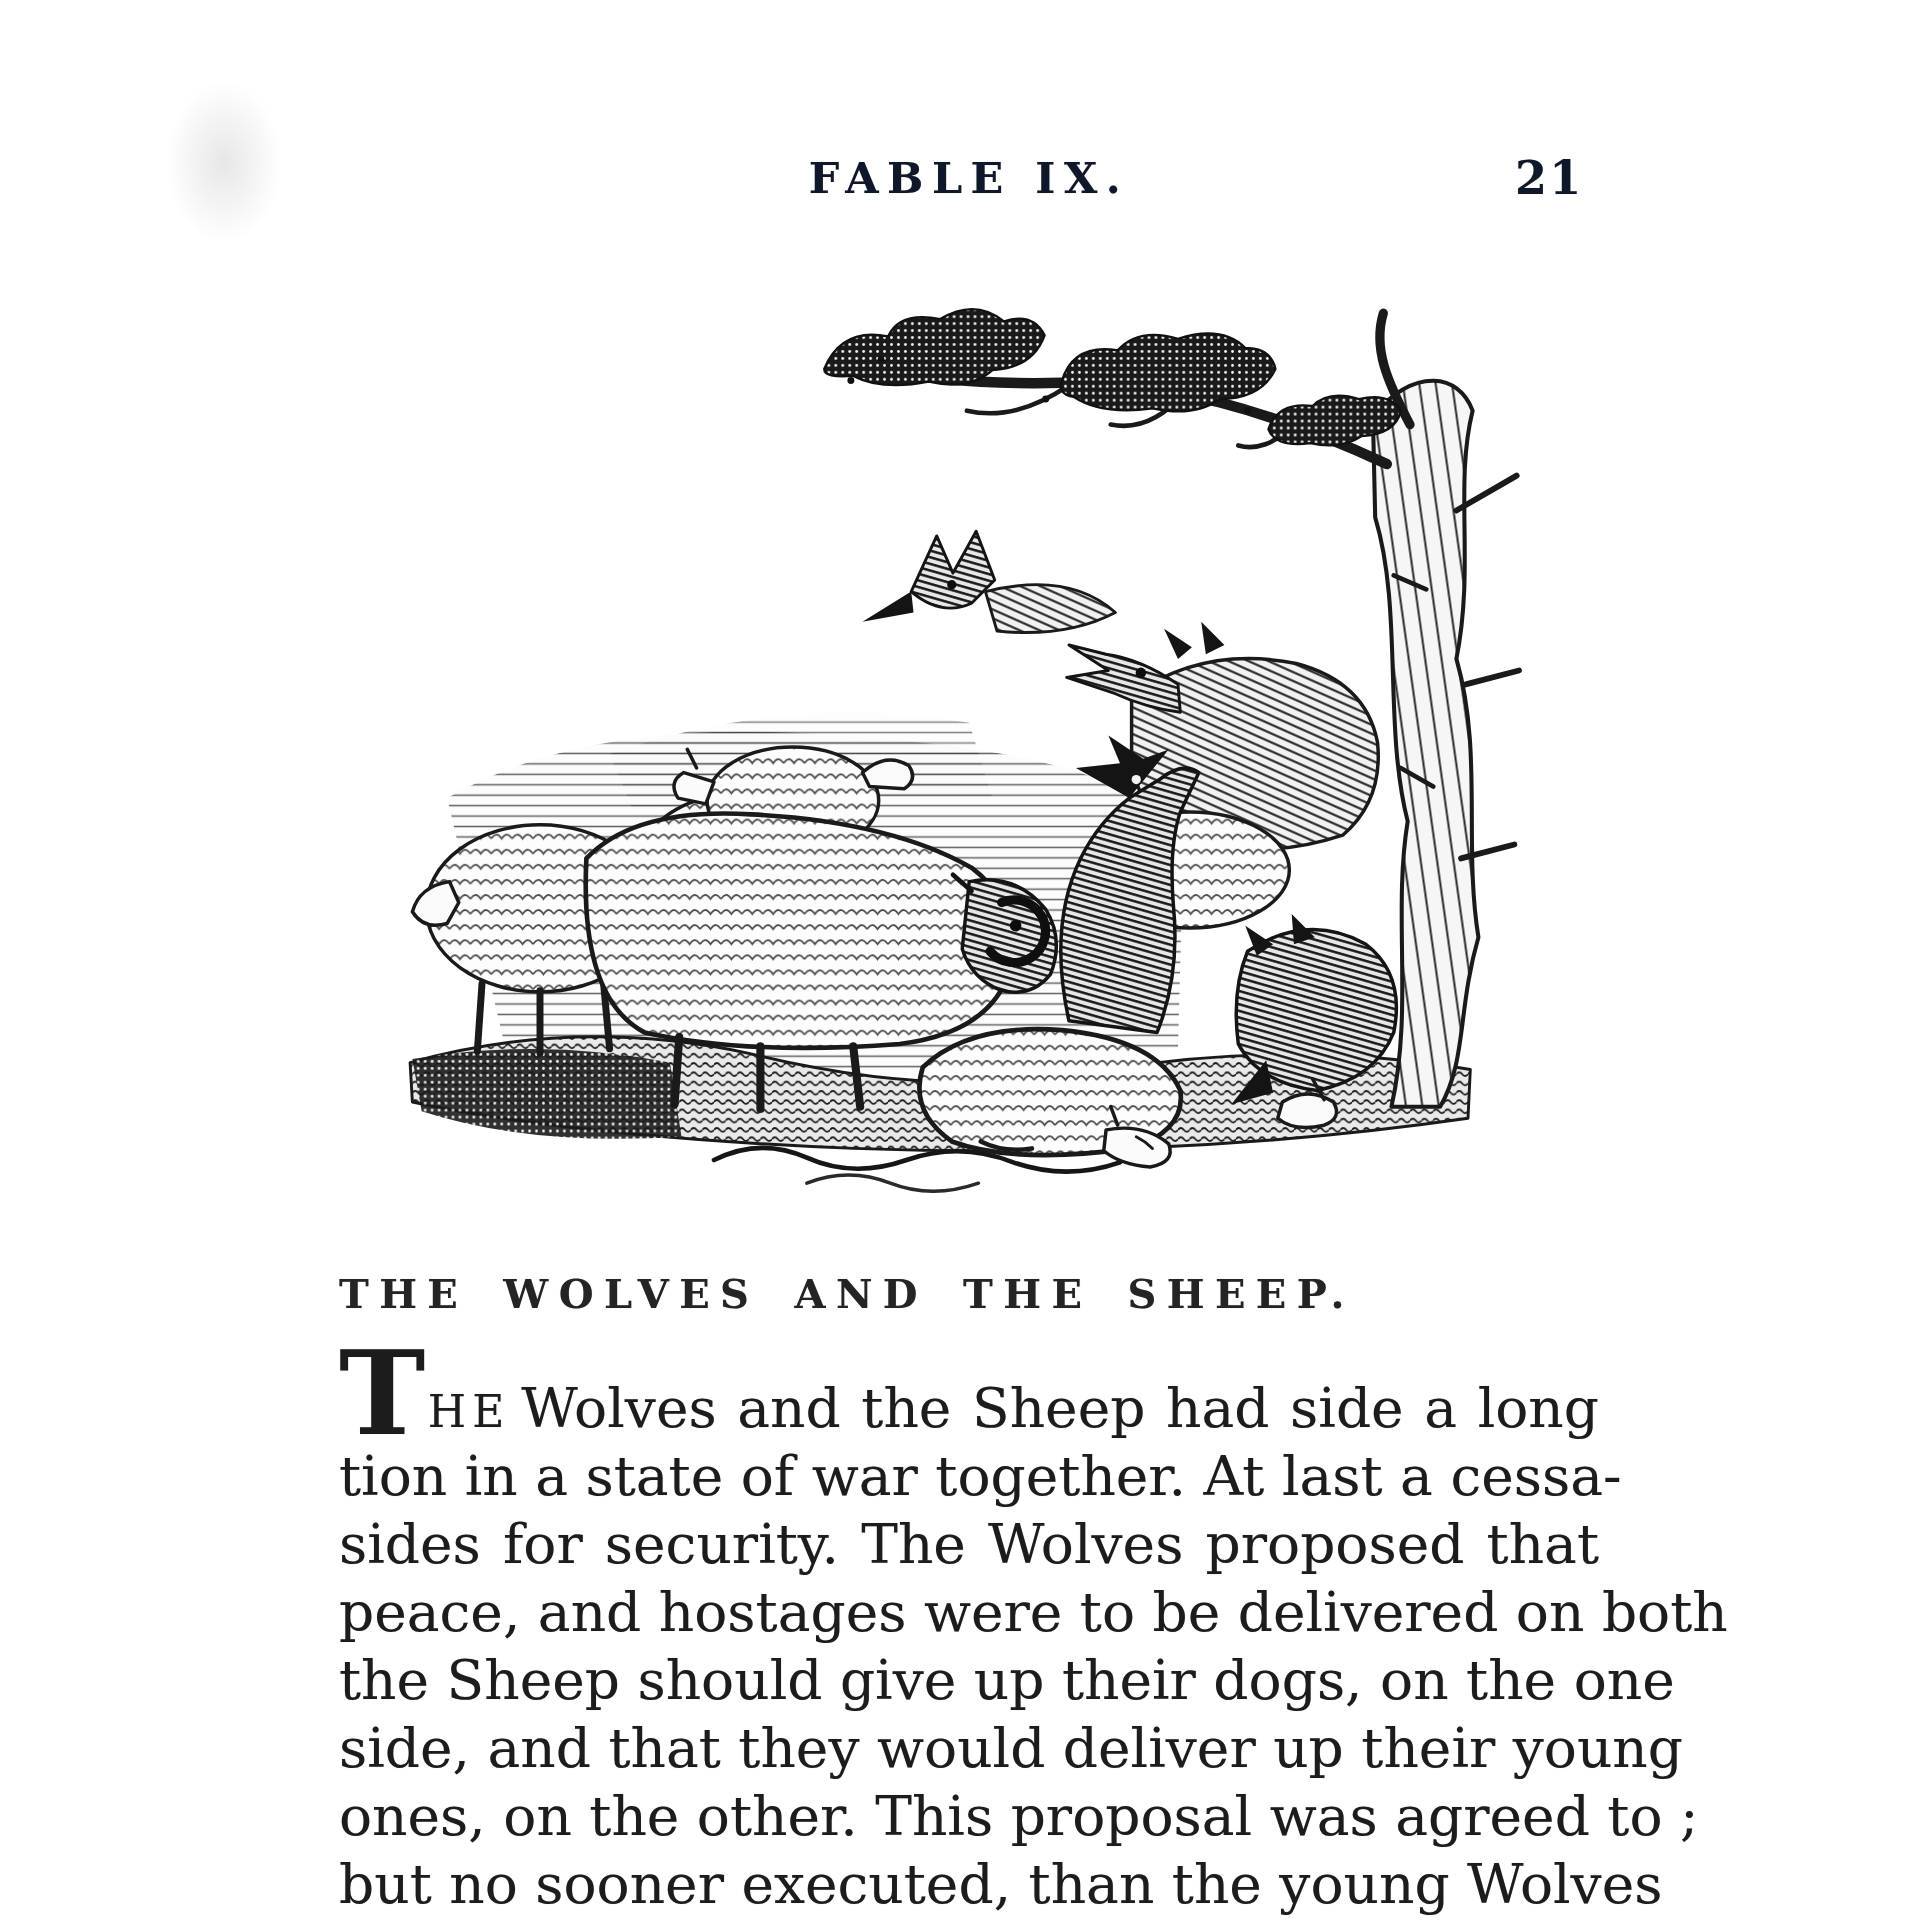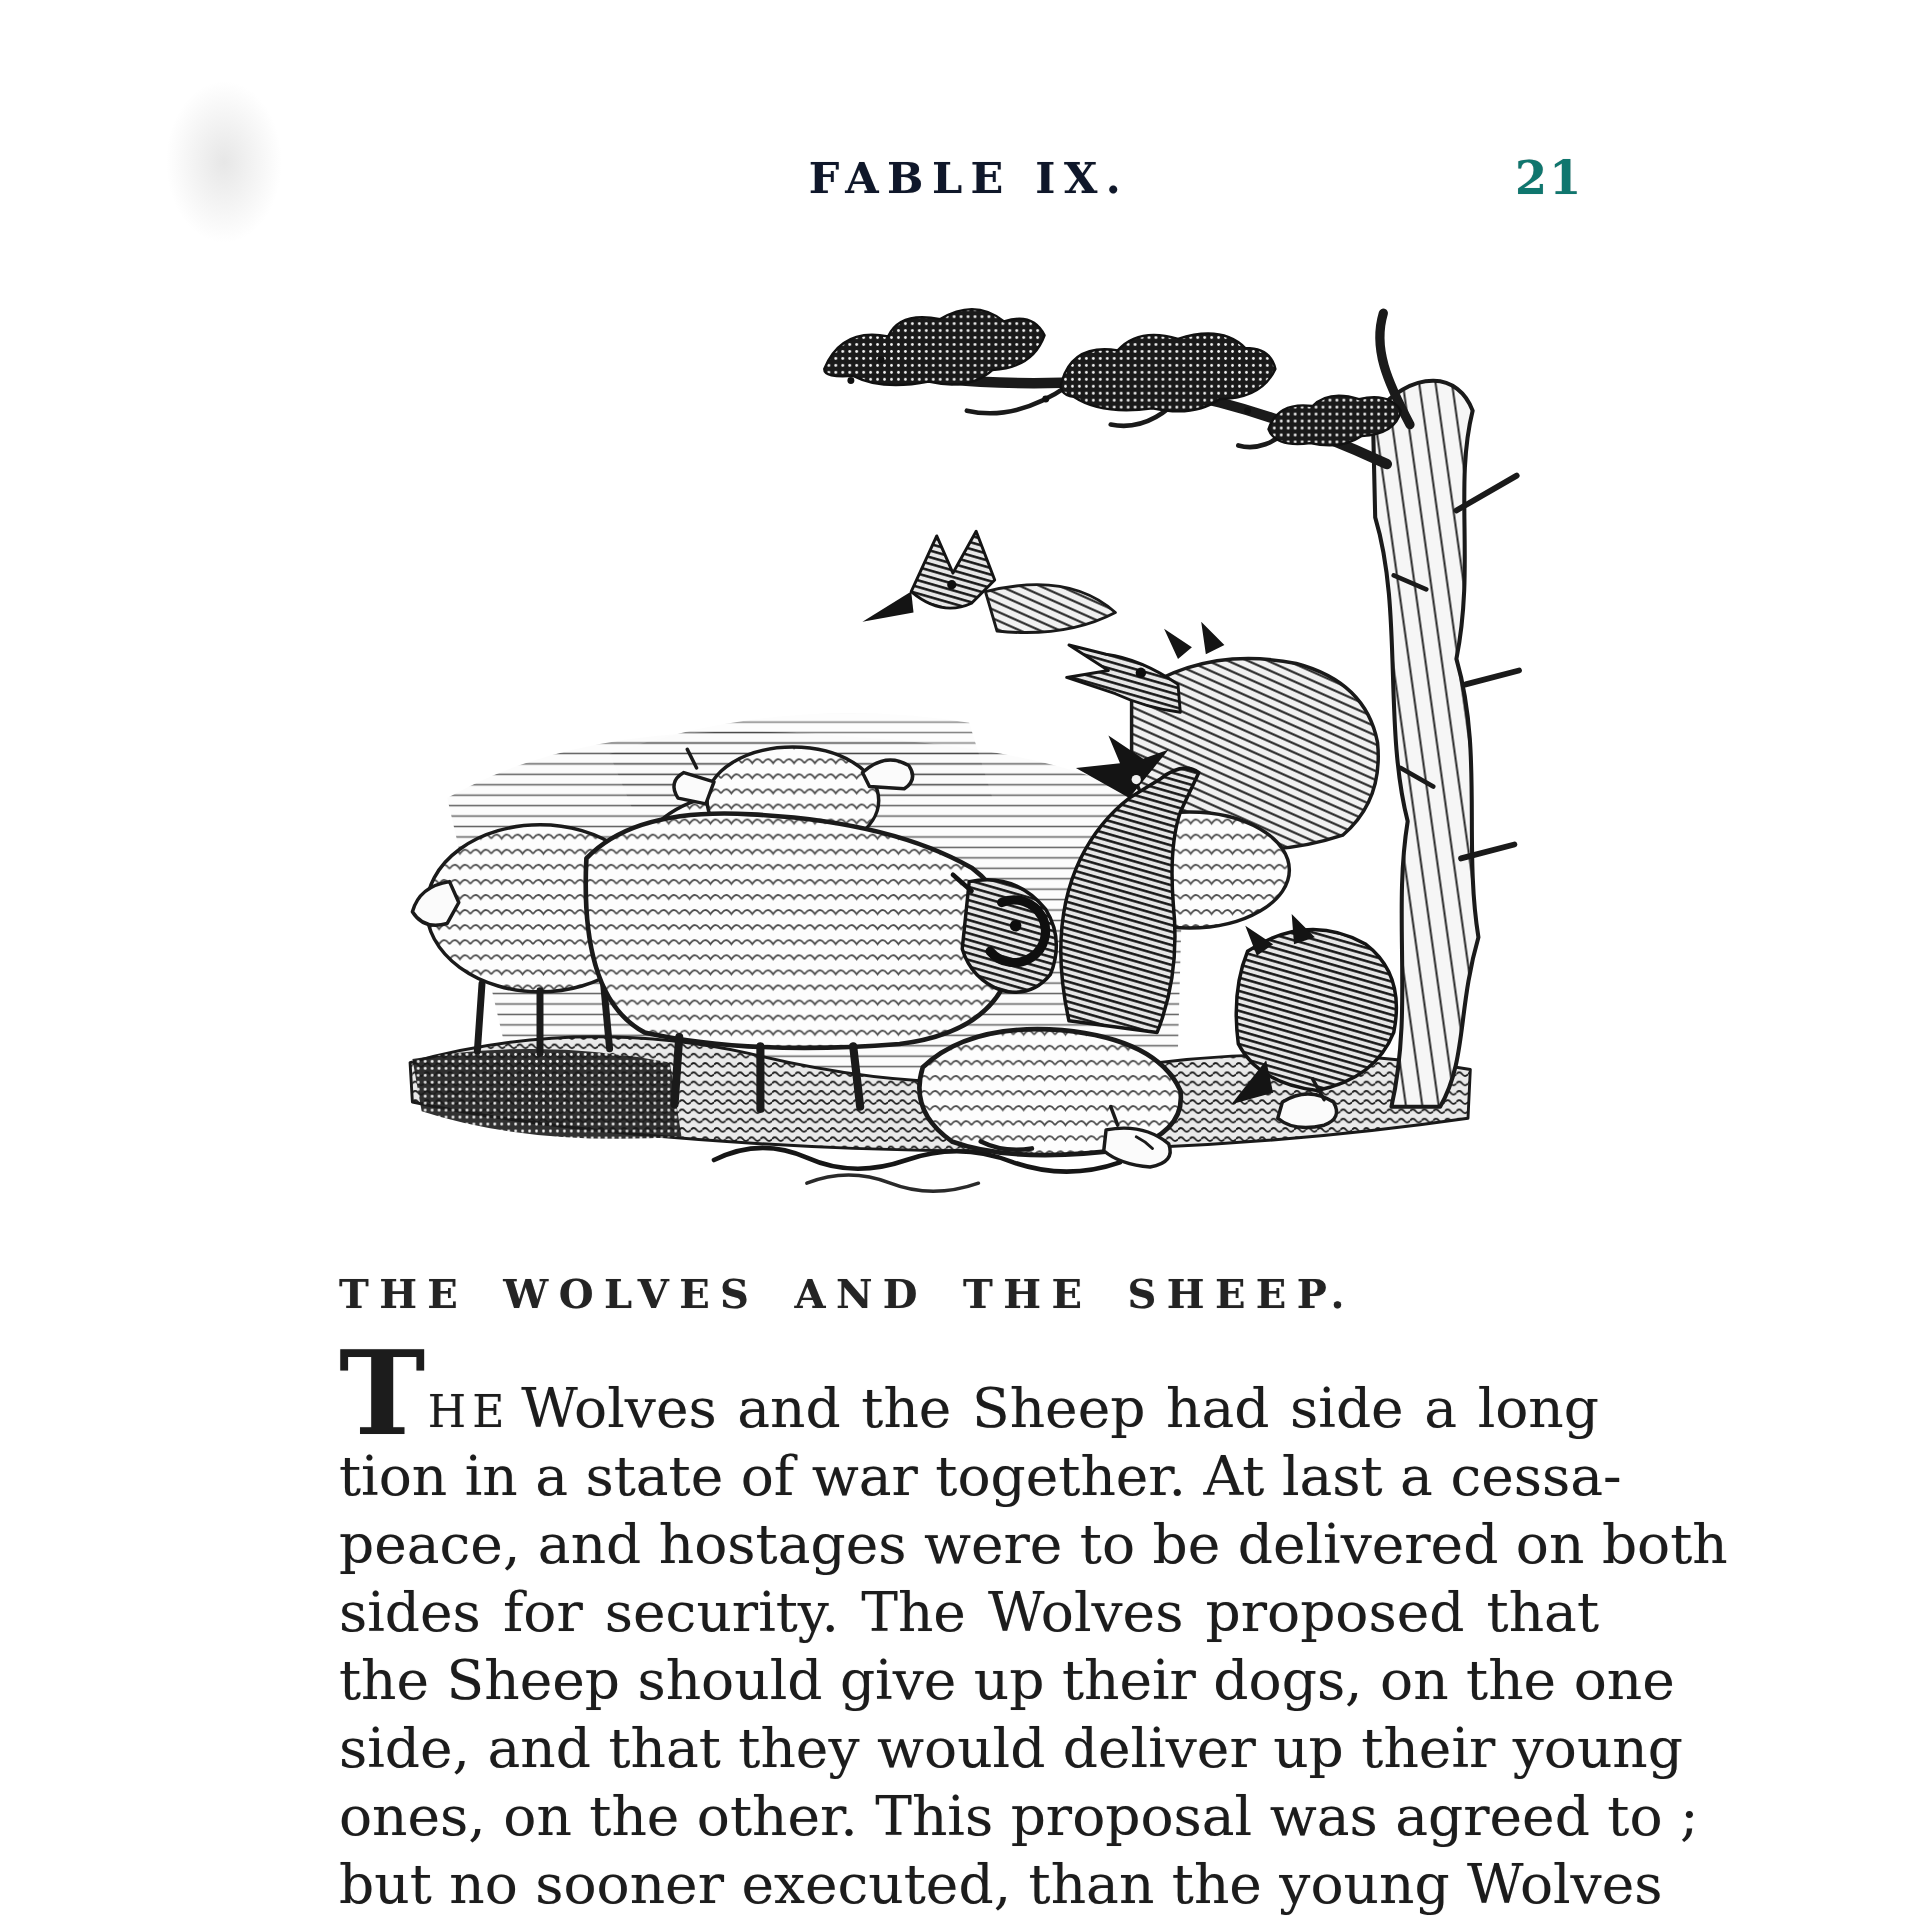--- a/index.html
+++ b/index.html
@@ -17,21 +17,21 @@
   .running-header{
     position:absolute; left:339px; top:153px; width:1260px; height:58px;
   }
   .running-title{
     position:absolute; left:50%; transform:translateX(-50%);
     font-size:43px; letter-spacing:8.5px; white-space:nowrap;
     font-weight:bold; color:#0f172a;
   }
   .page-number{
     position:absolute; right:15.4px; top:-2.3px;
-    font-size:46px; letter-spacing:2.3px; color:#0f766e; font-weight:bold;
+    font-size:46px; letter-spacing:2.3px; color:#0f172a; font-weight:bold;
   }
 
   
   .smudge{
     position:absolute; left:166px; top:81px; width:116px; height:162px;
     background:radial-gradient(closest-side, rgba(120,120,120,.18), rgba(120,120,120,0));
     border-radius:50%;
   }
 
   
@@ -206,22 +206,22 @@
 
       </g>
     </svg>
   </div>
 
   <div class="caption ink">THE WOLVES AND THE SHEEP.</div>
 
   <div class="bodytext ink">
     <div class="line"><span class="dropcap">T</span><span class="sc">HE</span><span>Wolves and the Sheep had side a long</span></div>
     <div class="line">tion in a state of war together.  At last a cessa-</div>
+    <div class="line">sides for security.  The Wolves proposed that</div>
     <div class="line">peace, and hostages were to be delivered on both</div>
-    <div class="line">sides for security.  The Wolves proposed that</div>
     <div class="line">the Sheep should give up their dogs, on the one</div>
     <div class="line">side, and that they would deliver up their young</div>
     <div class="line">ones, on the other.  This proposal was agreed to ;</div>
     <div class="line">but no sooner executed, than the young Wolves</div>
 
   </div>
 
 </div>
 
 

